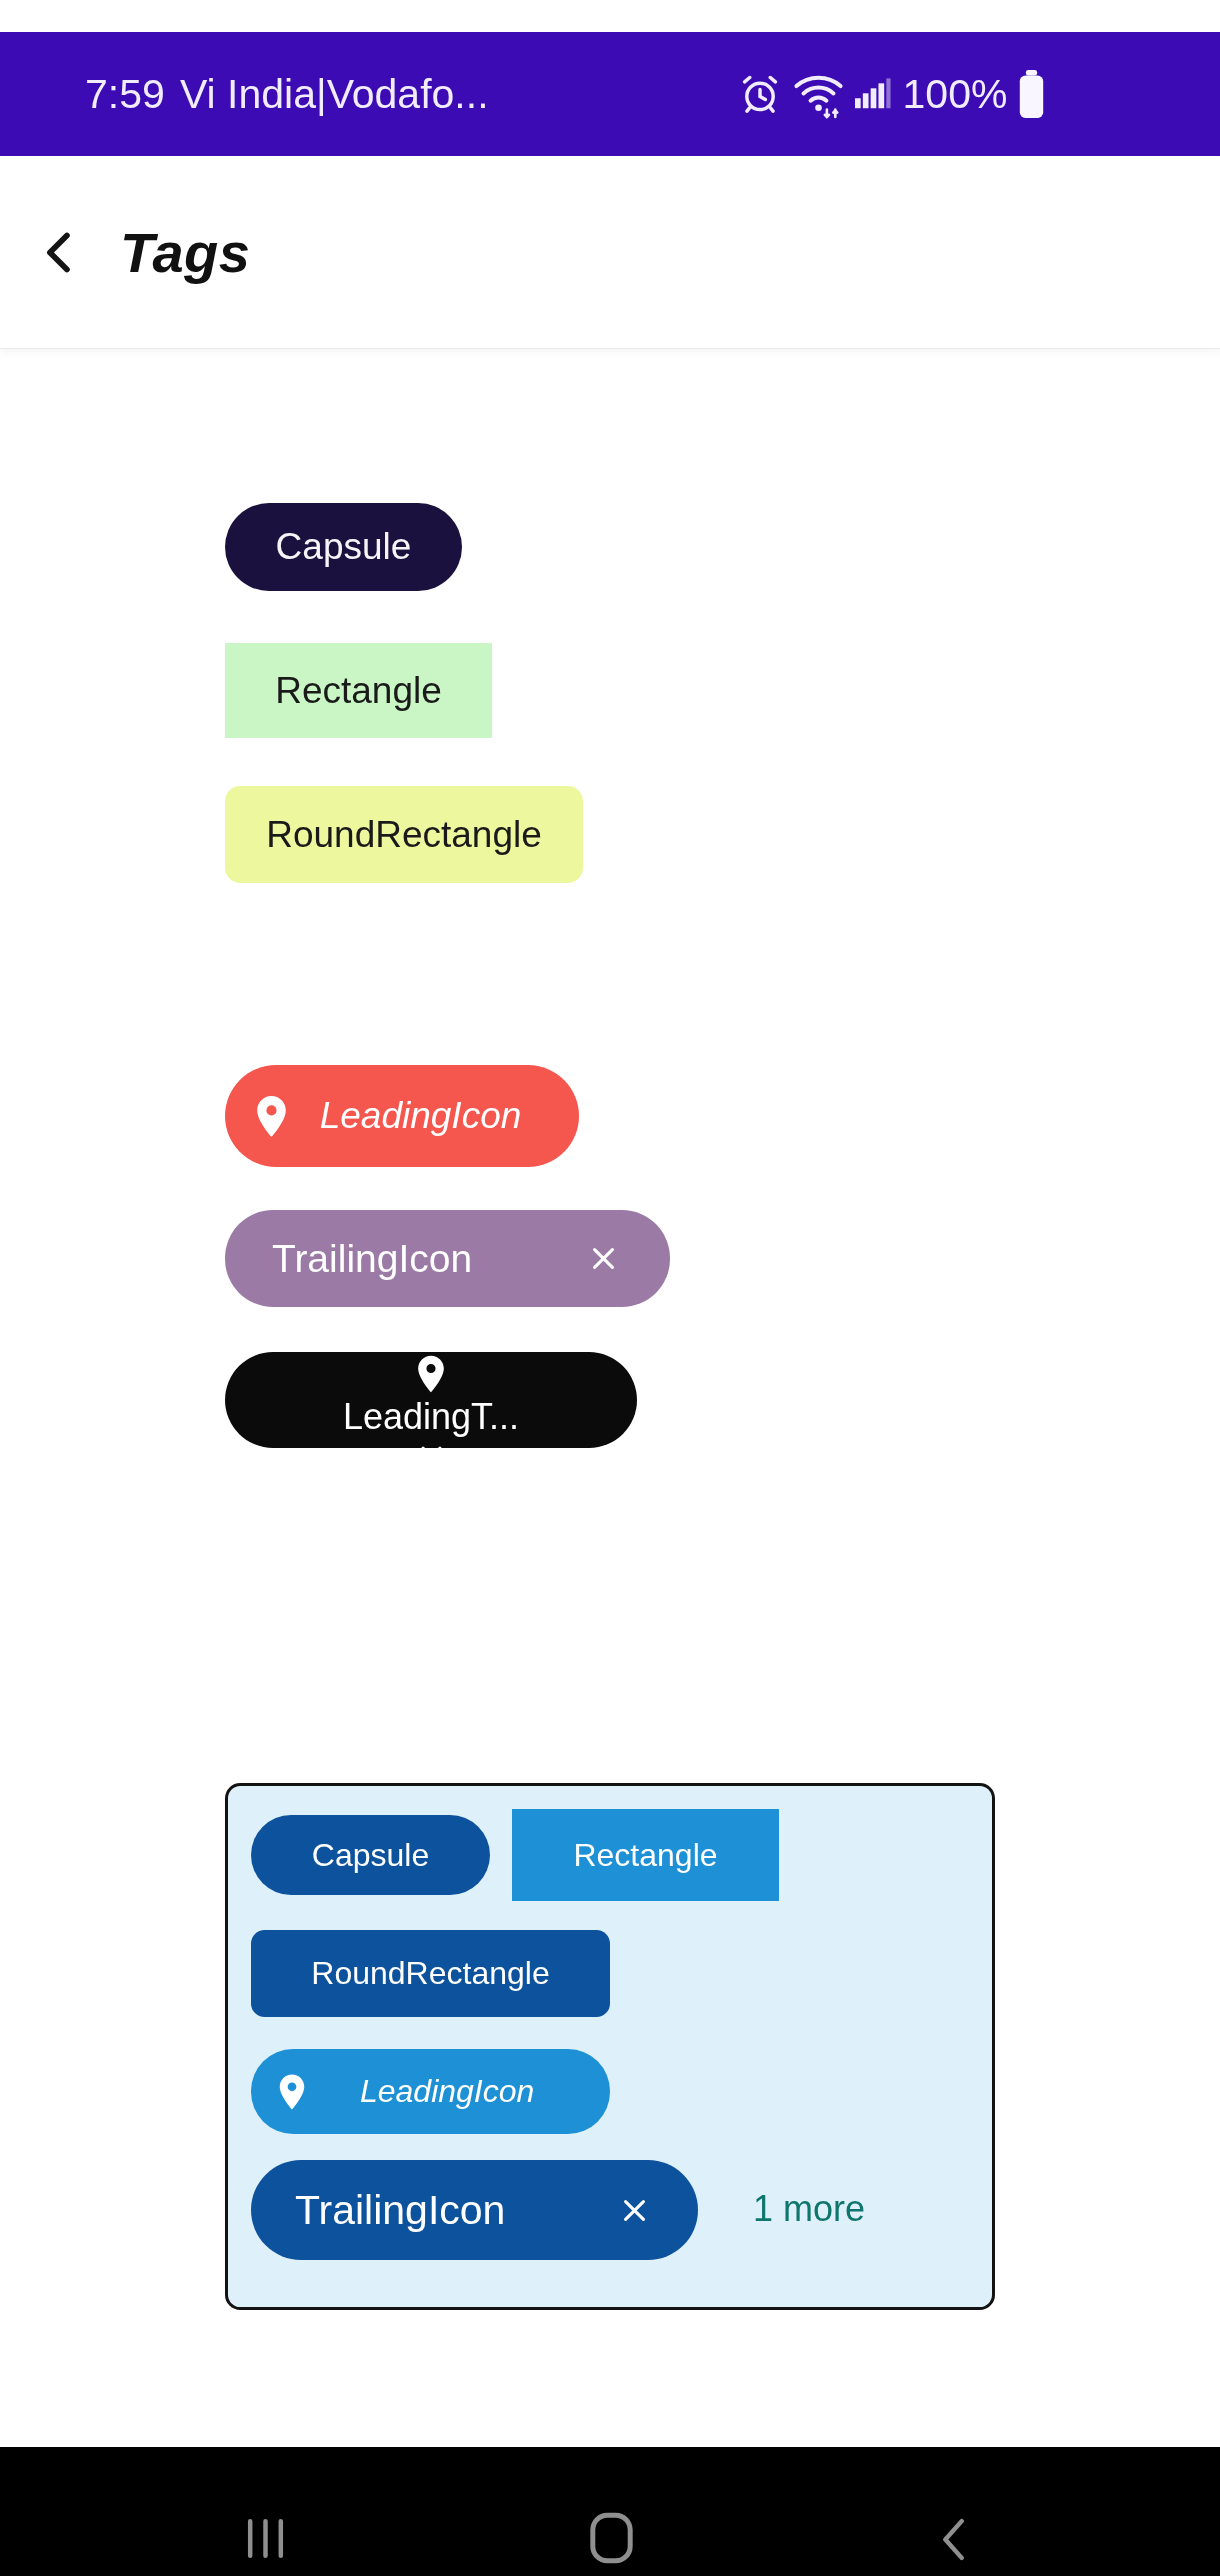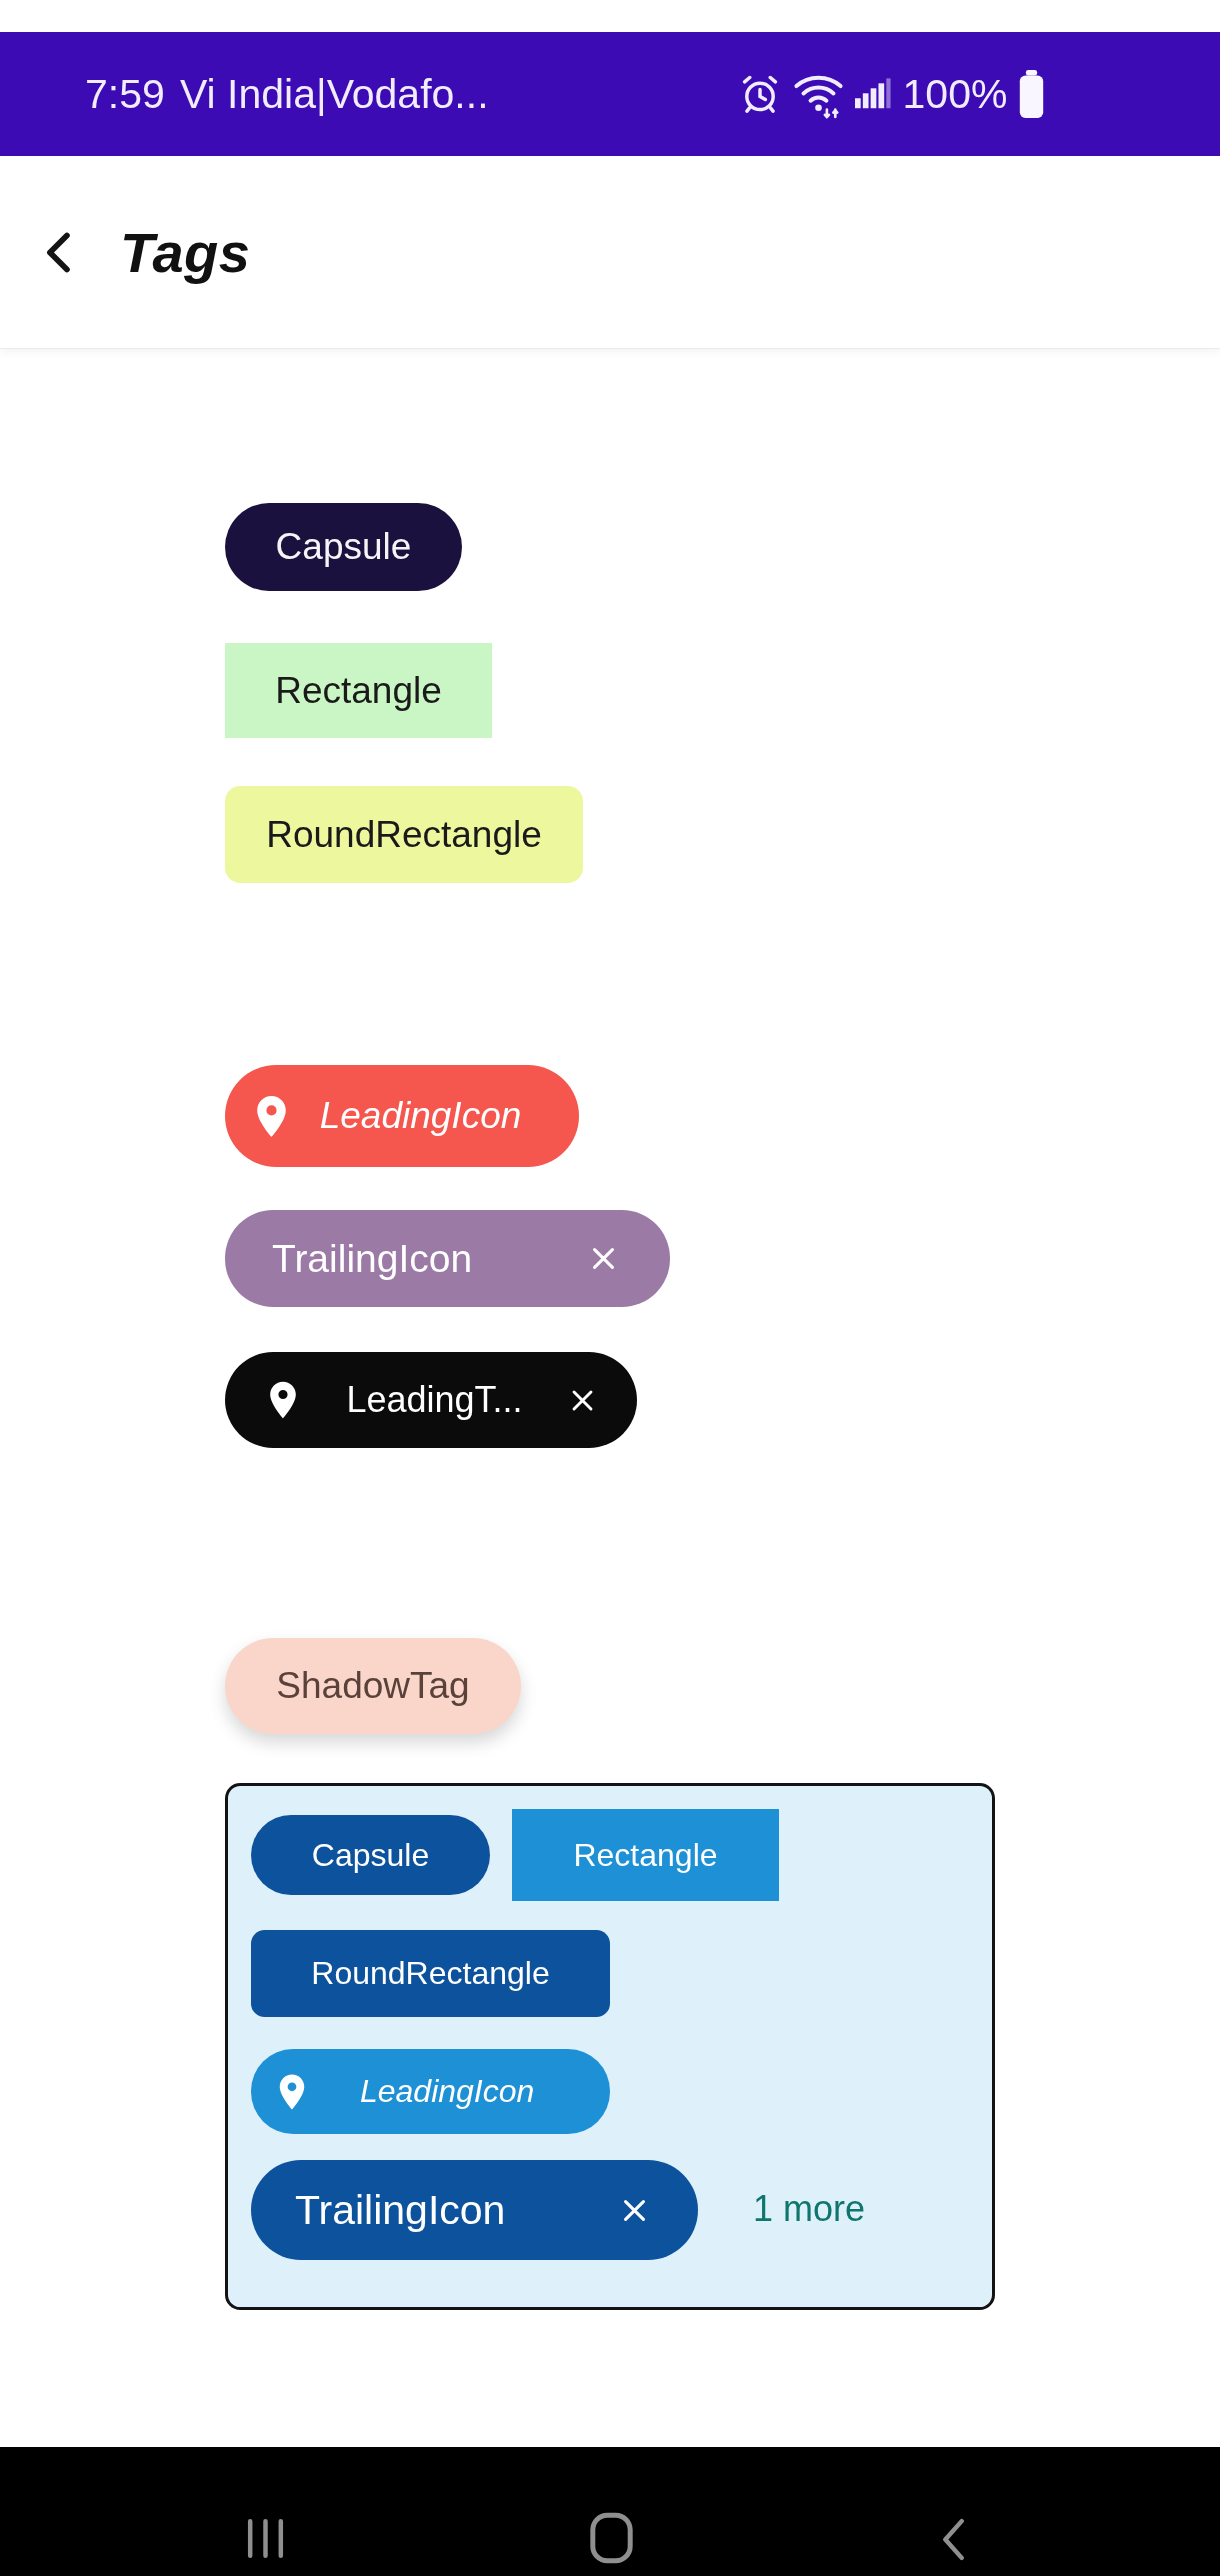--- a/index.html
+++ b/index.html
@@ -30,21 +30,21 @@
   .t1{top:471px;width:237px;height:88px;border-radius:44px;background:#1A113E;color:#F5F5F8;}
   .t2{top:611px;width:267px;height:95px;border-radius:0;background:#CAF6C5;color:#1A1A1A;}
   .t3{top:754px;width:358px;height:97px;border-radius:15.3px;background:#EDF89E;color:#1A1A1A;}
   .t4{top:898px;width:237px;height:92px;background:transparent;color:#141414;}
   .t5{top:1033px;width:354px;height:102px;border-radius:51px;background:#F5564D;color:#ffffff;
       justify-content:flex-start;padding:0 34px 0 22px;}
   .t5 .lbl{flex:1;text-align:center;font-style:italic;}
   .t6{top:1178px;width:445px;height:97px;border-radius:48px;background:#9C7AA6;color:#ffffff;
       justify-content:space-between;padding:0 47px;font-size:39px;}
   .t7{top:1320px;width:412px;height:96px;border-radius:48px;background:#0B0B0B;color:#ffffff;
-      justify-content:space-between;padding:0 36px;font-size:36px;}
+      justify-content:space-between;padding:0 36px;font-size:36px;flex-direction:column;}
   .t8{top:1463px;width:296px;height:95px;border-radius:47px;background:#ffffff;color:#141414;
       border:3.4px solid #D3201C;}
   .t9{top:1606px;width:296px;height:96px;border-radius:48px;background:#F9D6C9;color:#5A423B;
       box-shadow:0 8.5px 17px rgba(0,0,0,0.16);}
   
   .group-box{position:absolute;left:225px;top:1751px;width:770px;height:527px;box-sizing:border-box;
     background:#DEF1FB;border:3.4px solid #131313;border-radius:15.3px;}
   .gtag{position:absolute;display:flex;align-items:center;justify-content:center;box-sizing:border-box;
     font-size:32px;color:#ffffff;cursor:pointer;}
   .g1{left:23px;top:29px;width:239px;height:80px;border-radius:40px;background:#0D529C;}
@@ -144,23 +144,20 @@
     <svg class="icon" width="44" height="44" viewBox="0 0 24 24" fill="#ffffff">
       <path fill-rule="evenodd" d="M12 2C8.13 2 5 5.13 5 9c0 5.25 7 13 7 13s7-7.75 7-13c0-3.87-3.13-7-7-7zm0 9.5a2.5 2.5 0 1 1 0-5 2.5 2.5 0 0 1 0 5z"></path>
     </svg>
     <span class="lbl">LeadingT...</span>
     <svg class="icon" width="37" height="37" viewBox="0 0 24 24" fill="none" stroke="#ffffff" stroke-width="1.9" stroke-linecap="round">
       <path d="M6.5 6.5l11 11M17.5 6.5l-11 11"></path>
     </svg>
   </div>
 
 
-  <div class="tag t9">
-    <span class="lbl">ShadowTag</span>
-  </div>
 
   <div class="group-box">
     <div class="gtag g1">
       <span class="lbl">Capsule</span>
     </div>
     <div class="gtag g2">
       <span class="lbl">Rectangle</span>
     </div>
     <div class="gtag g3">
       <span class="lbl">RoundRectangle</span>

